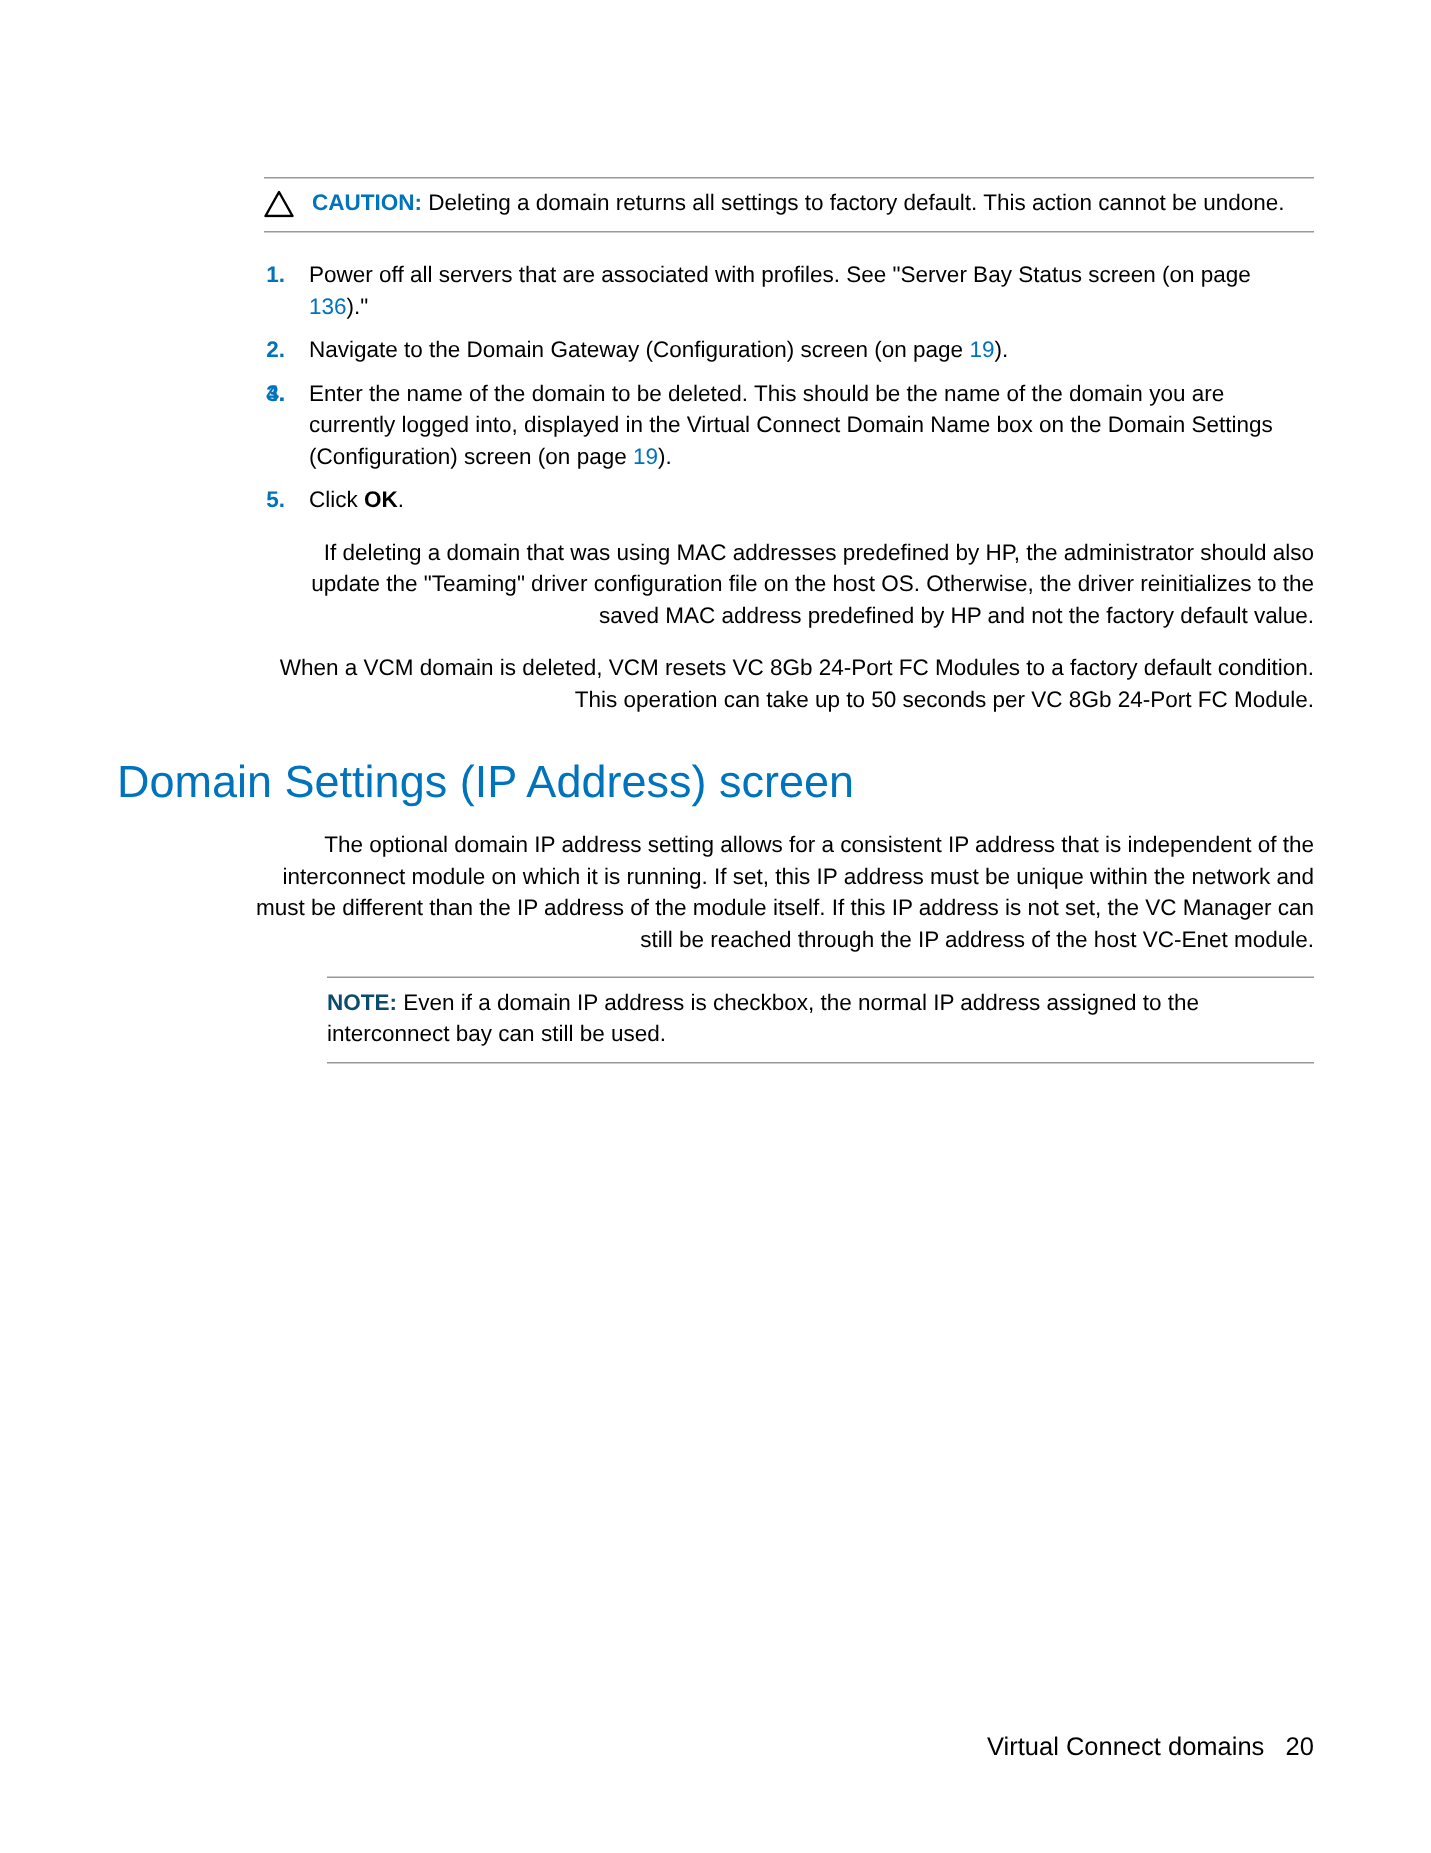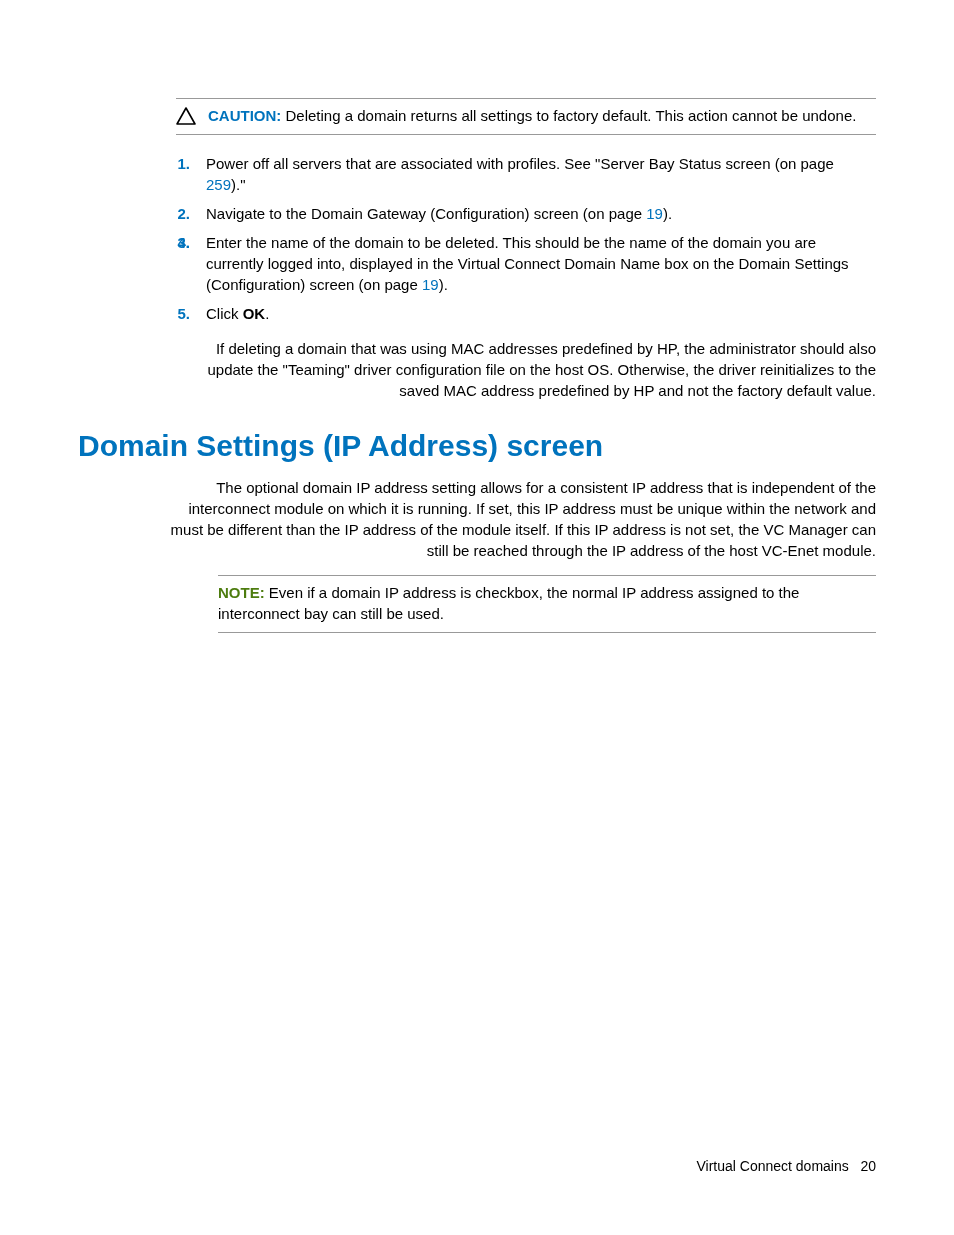--- a/index.html
+++ b/index.html
@@ -8,20 +8,21 @@
     height: 1235px;
     font-family: Arial, Helvetica, sans-serif;
     font-size: 15px;
     line-height: 1.4;
     color: #000;
     background: #fff;
     position: relative;
   }
   .page {
     padding: 98px 78px 60px 78px;
+    margin-top: 20px;
   }
   .caution-block {
     margin-left: 98px;
     margin-bottom: 18px;
     border-top: 1px solid #999;
     border-bottom: 1px solid #999;
     padding: 6px 0 8px 0;
     display: flex;
     align-items: flex-start;
   }
@@ -54,42 +55,42 @@
     font-weight: bold;
   }
   .linknum { color: #0073bd; }
   .para {
     margin: 0 0 14px 0;
     padding-left: 90px;
     text-align: right;
   }
   h2.section-heading {
     color: #0073bd;
-    font-weight: bold;
+    font-weight: normal;
     font-size: 30px;
     margin: 24px 0 10px 0;
     padding-left: 0;
   }
   .note-block {
     margin-left: 140px;
     margin-right: 0;
     border-top: 1px solid #999;
     border-bottom: 1px solid #999;
     padding: 6px 0 8px 0;
     margin-bottom: 14px;
   }
   .note-label {
-    color: #4d7c0f;
+    color: #0c4a6e;
     font-weight: bold;
   }
   .footer {
     position: absolute;
     bottom: 58px;
     right: 78px;
-    font-size: 14px;
+    font-size: 17px;
   }
   .bold { font-weight: bold; }
 </style>
 </head>
 <body>
 
 <div class="page">
 
   <div class="caution-block">
     <div class="caution-icon">
@@ -99,40 +100,41 @@
     </div>
     <div class="caution-content">
       <span class="caution-label">CAUTION:</span>
       <span>Deleting a domain returns all settings to factory default. This action cannot be undone.</span>
     </div>
   </div>
 
   <ol class="ol">
     <li>
       <span class="num">1.</span>
-      <span><span>Power off all servers that are associated with profiles. See "Server Bay Status screen (on page </span><span class="linknum">259</span><span>)."</span></span>
+      <span><span>Power off all servers that are associated with profiles. See "Server Bay Status screen (on page </span><span class="linknum">136</span><span>)."</span></span>
     </li>
     <li>
       <span class="num">2.</span>
       <span><span>Navigate to the Domain Gateway (Configuration) screen (on page </span><span class="linknum">19</span><span>).</span></span>
     </li>
     <li>
       <span class="num">3.</span>
     </li>
     <li>
       <span class="num">4.</span>
       <span><span>Enter the name of the domain to be deleted. This should be the name of the domain you are currently logged into, displayed in the Virtual Connect Domain Name box on the Domain Settings (Configuration) screen (on page </span><span class="linknum">19</span><span>).</span></span>
     </li>
     <li>
       <span class="num">5.</span>
       <span><span>Click </span><span class="bold">OK</span><span>.</span></span>
     </li>
   </ol>
 
   <p class="para">If deleting a domain that was using MAC addresses predefined by HP, the administrator should also update the "Teaming" driver configuration file on the host OS. Otherwise, the driver reinitializes to the saved MAC address predefined by HP and not the factory default value.</p>
+  <p class="para">When a VCM domain is deleted, VCM resets VC 8Gb 24-Port FC Modules to a factory default condition. This operation can take up to 50 seconds per VC 8Gb 24-Port FC Module.</p>
 
   <h2 class="section-heading">Domain Settings (IP Address) screen</h2>
 
   <p class="para">The optional domain IP address setting allows for a consistent IP address that is independent of the interconnect module on which it is running. If set, this IP address must be unique within the network and must be different than the IP address of the module itself. If this IP address is not set, the VC Manager can still be reached through the IP address of the host VC-Enet module.</p>
 
   <div class="note-block">
     <span class="note-label">NOTE:</span>
     <span>Even if a domain IP address is checkbox, the normal IP address assigned to the interconnect bay can still be used.</span>
   </div>
 

